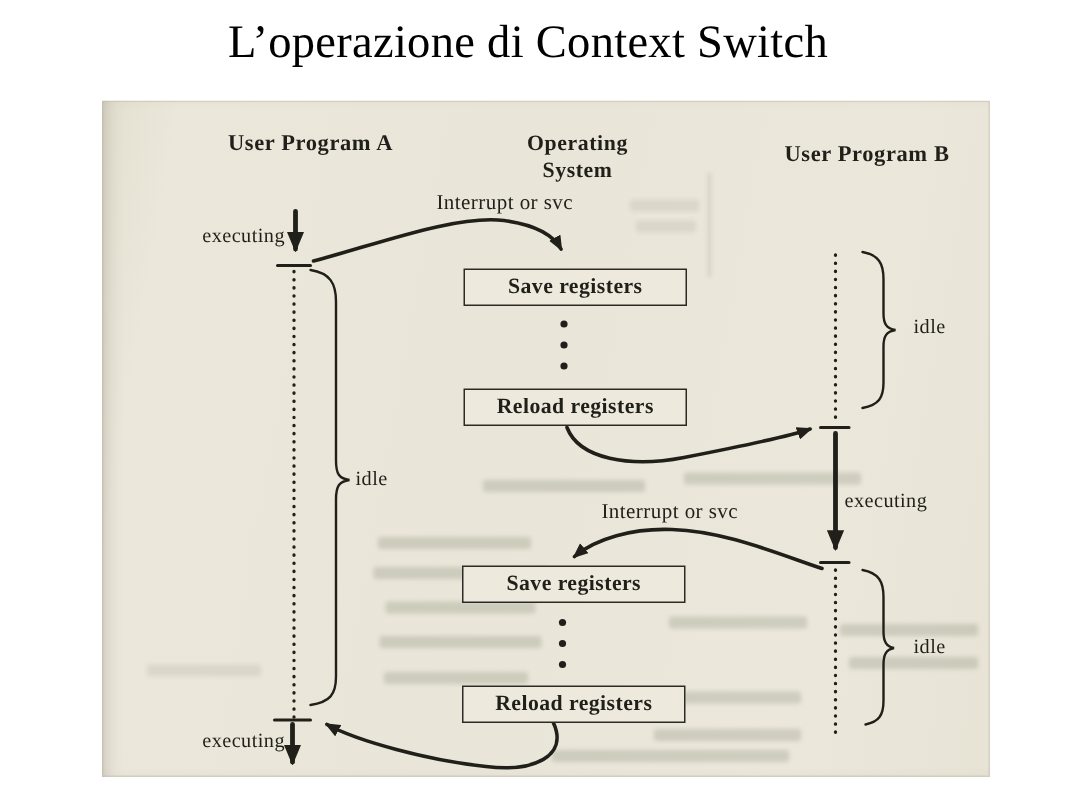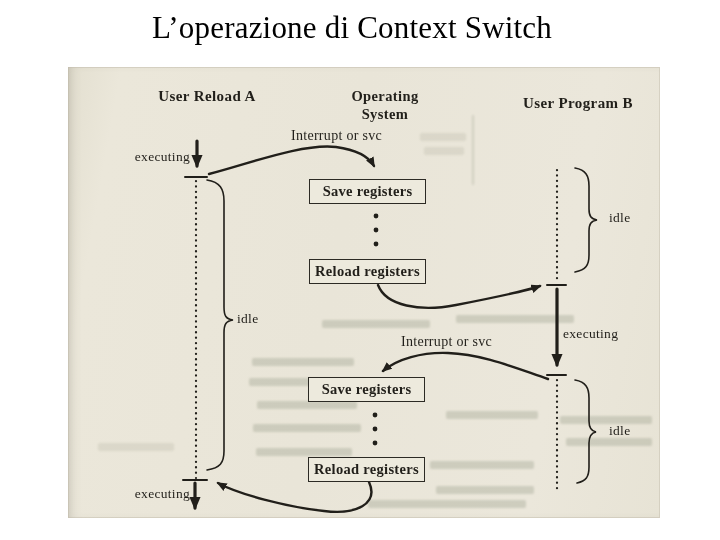--- a/index.html
+++ b/index.html
@@ -30,21 +30,21 @@
     position:absolute;color:var(--ink);font-weight:400;font-size:13.5px;
     letter-spacing:0.3px;white-space:nowrap;
   }
   .hdr{
     position:absolute;color:var(--ink);font-weight:700;font-size:15px;
     letter-spacing:0.4px;text-align:center;white-space:pre-line;line-height:1.25;
   }
   .intr{font-size:14px;}
   .ralign{text-align:right;}
   .fbox{
-    position:absolute;box-sizing:border-box;height:25px;width:117px;
+    position:absolute;box-sizing:border-box;height:25px;width:149px;
     border:1.6px solid #2c2a24;background:var(--box_fill);
     display:flex;align-items:center;justify-content:center;
     font-weight:700;font-size:14.5px;color:var(--ink);letter-spacing:0.3px;
   }
   .ghost{
     position:absolute;height:8px;border-radius:2px;
     background:rgba(124,130,108,0.26);filter:blur(1.3px);
   }
   .ghost.v{width:2px;background:rgba(124,130,108,0.22);}
   .ghost.faint{background:rgba(124,130,108,0.14);}
@@ -117,21 +117,21 @@
       <g>
         <circle class="dot" cx="308" cy="149" r="2.4"></circle>
         <circle class="dot" cx="308" cy="163" r="2.4"></circle>
         <circle class="dot" cx="308" cy="177" r="2.4"></circle>
         <circle class="dot" cx="307" cy="348" r="2.4"></circle>
         <circle class="dot" cx="307" cy="362" r="2.4"></circle>
         <circle class="dot" cx="307" cy="376" r="2.4"></circle>
       </g>
     </svg>
 
-    <div class="hdr" style="left:59px;top:20px;width:160px;">User Reload A</div>
+    <div class="hdr" style="left:59px;top:20px;width:160px;">User Program A</div>
     <div class="hdr" style="left:242px;top:20px;width:150px;font-size:14.5px;">Operating
 System</div>
     <div class="hdr" style="left:430px;top:27px;width:160px;">User Program B</div>
 
     <div class="lbl ralign" style="left:22px;top:82px;width:100px;">executing</div>
     <div class="lbl intr" style="left:198px;top:61px;width:141px;text-align:center;">Interrupt or svc</div>
     <div class="lbl" style="left:169px;top:244px;">idle</div>
     <div class="lbl" style="left:541px;top:143px;">idle</div>
     <div class="lbl" style="left:495px;top:259px;">executing</div>
     <div class="lbl intr" style="left:308px;top:267px;width:141px;text-align:center;">Interrupt or svc</div>

